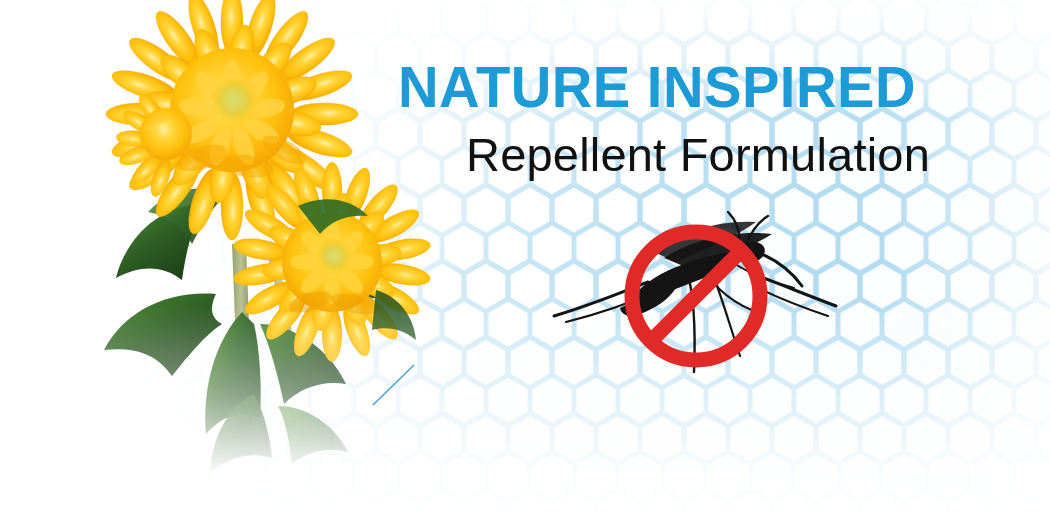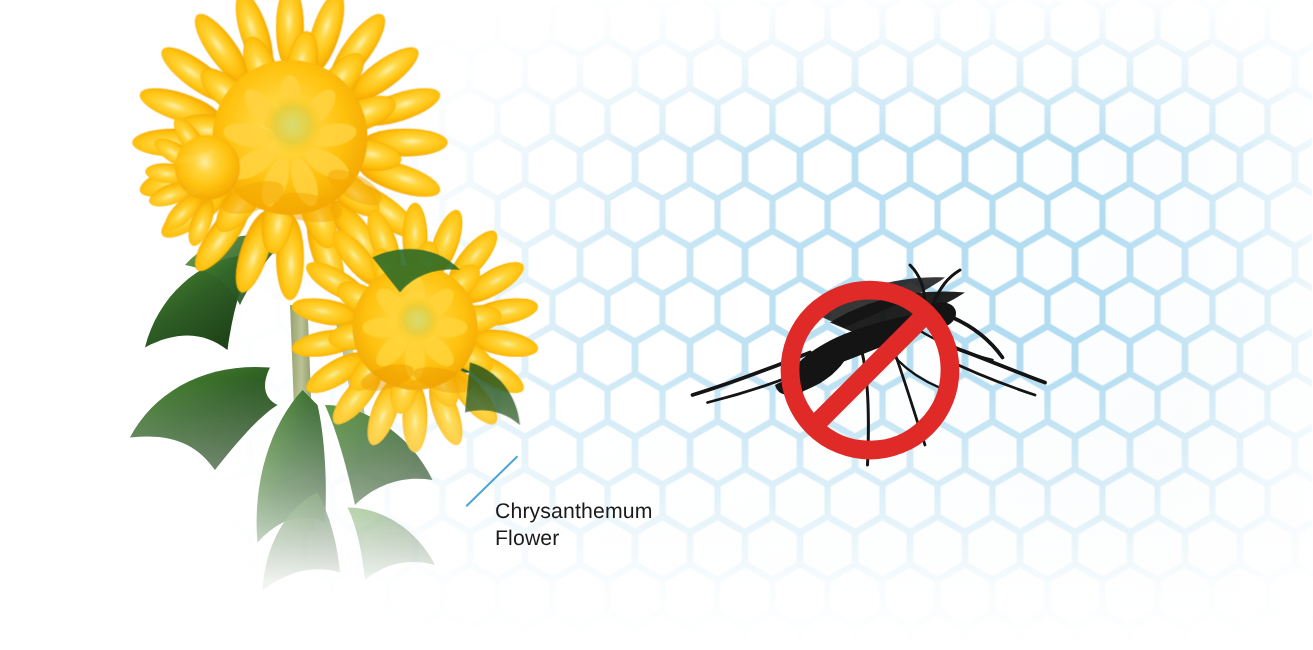--- a/index.html
+++ b/index.html
@@ -380,20 +380,24 @@
           </g>
           <circle cx="-8" cy="-8" r="26" fill="url(#bloomA)"></circle>
         </g>
 
         <path d="M252 212 C276 200 306 204 322 222 C300 220 284 228 274 240 Z" fill="#2f6a26" opacity="0.9"></path>
         <path d="M330 296 C352 302 368 322 370 346 C356 334 340 332 326 336 Z" fill="#27561f" opacity="0.85"></path>
       </g>
     </svg>
   </div>
 
+  <div class="headline-block">
+    <h1 class="headline">NATURE INSPIRED</h1>
+    <h2 class="subheadline">Repellent Formulation</h2>
+  </div>
 
   <div class="repellent-mark">
     <svg viewBox="0 0 320 200" xmlns="http://www.w3.org/2000/svg">
       <g>
 
         <g stroke="#141414" fill="none" stroke-linecap="round">
           <path d="M18 120 C58 108 86 96 112 86" stroke-width="3"></path>
           <path d="M30 126 C70 116 96 106 118 96" stroke-width="2.2"></path>
           <path d="M110 88 C128 84 142 80 150 70" stroke-width="3"></path>
           <path d="M300 110 C268 98 244 88 222 80" stroke-width="3"></path>
@@ -425,16 +429,14 @@
         <line x1="115" y1="145" x2="205" y2="55" stroke="#e02a27" stroke-width="15" stroke-linecap="butt"></line>
       </g>
     </svg>
   </div>
 
   <div class="leader-line">
     <svg viewBox="0 0 50 46" xmlns="http://www.w3.org/2000/svg">
       <line x1="3" y1="43" x2="44" y2="3" stroke="#4ba6d4" stroke-width="1.6"></line>
     </svg>
   </div>
-  <div class="caption">Chrysanthemum
-Flower</div>
 
 </div>
 
 </body></html>

